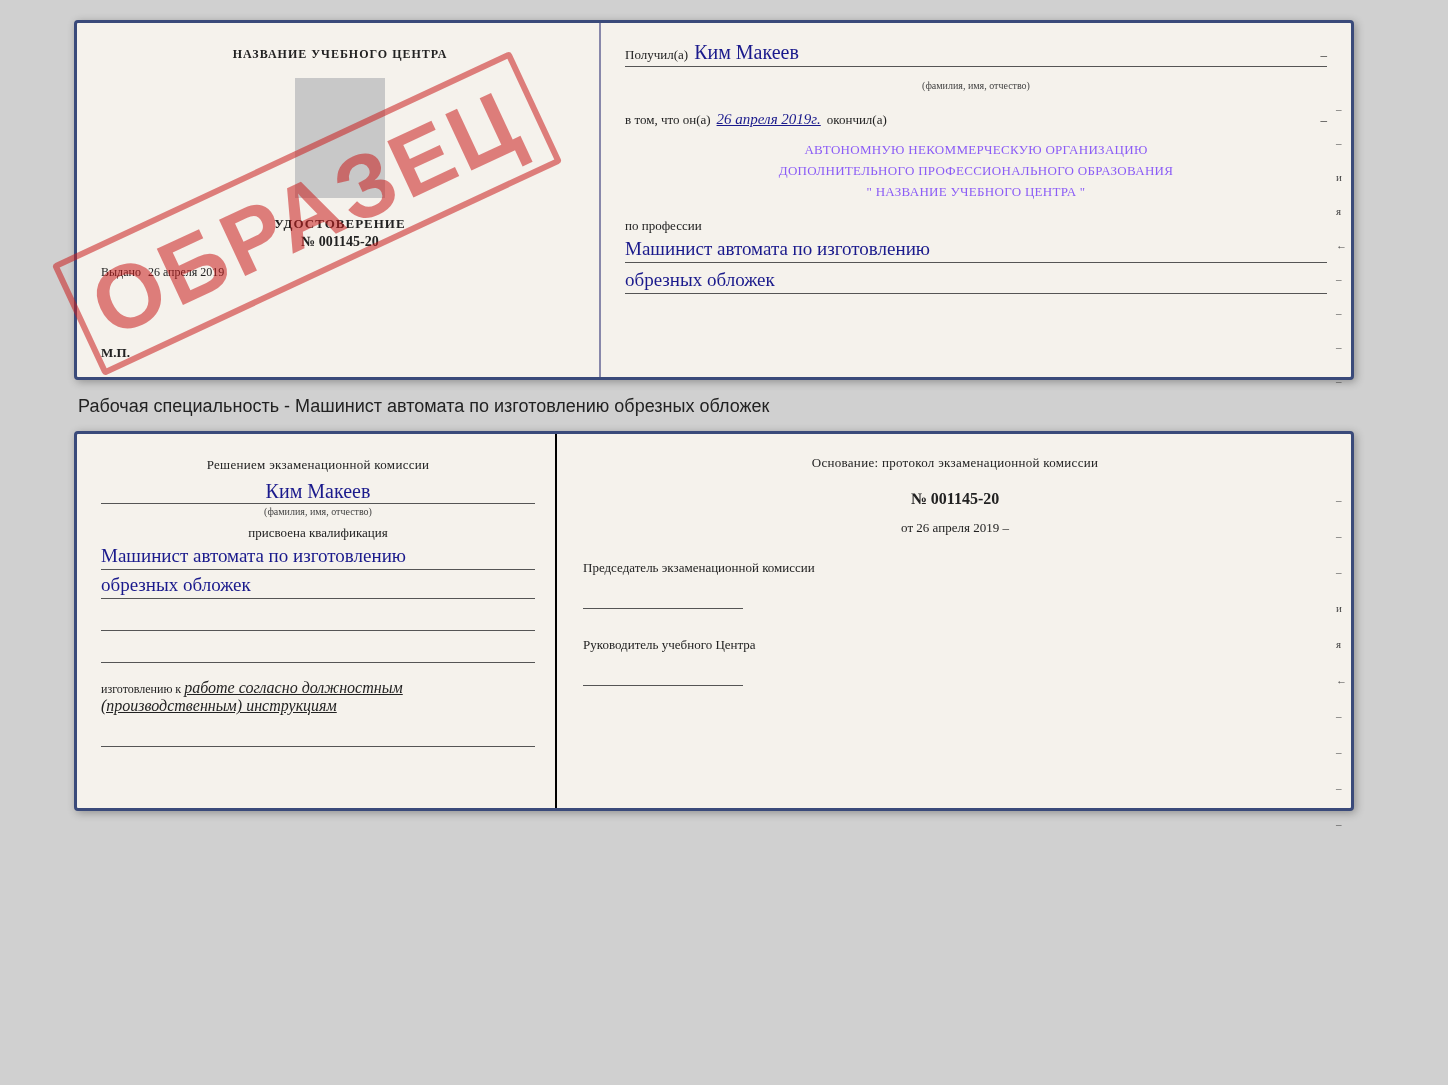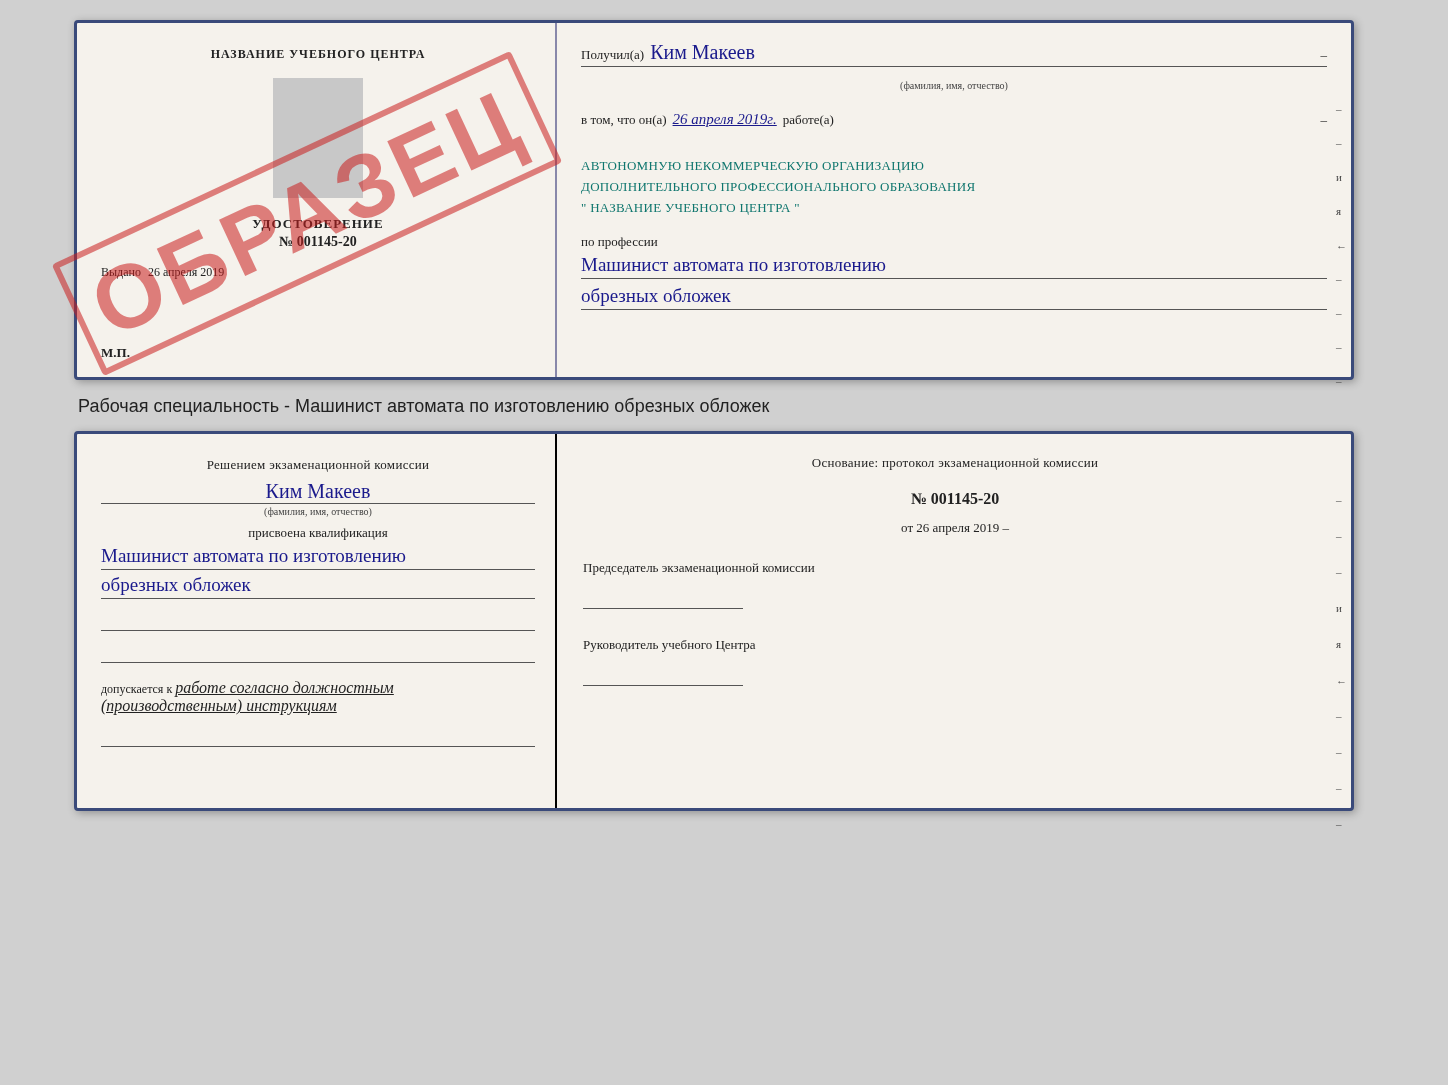--- a/index.html
+++ b/index.html
@@ -28,21 +28,21 @@
       width: 1280px;
       background: #f5f2ec;
       border: 3px solid #3a4a7a;
       border-radius: 4px;
       min-height: 360px;
       position: relative;
       box-shadow: 2px 2px 8px rgba(0,0,0,0.3);
     }
 
     .cert-left {
-      width: 480px;
+      width: 524px;
       border-right: 2px solid #8888aa;
       padding: 24px 20px 16px 24px;
       position: relative;
       display: flex;
       flex-direction: column;
       align-items: center;
     }
 
     .cert-right {
       flex: 1;
@@ -134,25 +134,26 @@
 
     .poluchil-sub {
       font-size: 10px;
       text-align: center;
       color: #444;
       margin-top: 1px;
     }
 
     .org-block {
       font-size: 13px;
-      color: #0f766e;
+      color: #8b5cf6;
+      text-align: center;
       line-height: 1.6;
       letter-spacing: 0.3px;
       text-transform: uppercase;
-      margin-top: 16px;
+      margin-top: 0;
     }
 
     .cursive-profession {
       font-family: 'Segoe Script', 'Brush Script MT', cursive;
       font-size: 19px;
       color: #1a1a8c;
       display: block;
       margin-top: 4px;
       border-bottom: 1px solid #555;
       padding-bottom: 2px;
@@ -363,21 +364,21 @@
       <div style="display:flex; align-items:baseline; gap:6px; border-bottom:1px solid #555; padding-bottom:2px;">
         <span style="font-size:13px; color:#222;">Получил(а)</span>
         <span class="cursive-name" style="font-family:'Segoe Script','Brush Script MT',cursive; font-size:20px; color:#1a1a8c;">Ким Макеев</span>
         <span style="font-size:13px; color:#222; margin-left:auto;">–</span>
       </div>
       <div class="poluchil-sub">(фамилия, имя, отчество)</div>
 
       <div style="display:flex; align-items:baseline; gap:6px; margin-top:8px;">
         <span style="font-size:13px; color:#222;">в том, что он(а)</span>
         <span style="font-family:'Segoe Script','Brush Script MT',cursive; font-size:15px; color:#1a1a8c; text-decoration:underline; font-style:italic;">26 апреля 2019г.</span>
-        <span style="font-size:13px; color:#222;">работе(а)</span>
+        <span style="font-size:13px; color:#222;">окончил(а)</span>
         <span style="font-size:13px; color:#222; margin-left:auto;">–</span>
       </div>
 
       <div class="org-block">
         <div>АВТОНОМНУЮ НЕКОММЕРЧЕСКУЮ ОРГАНИЗАЦИЮ</div>
         <div>ДОПОЛНИТЕЛЬНОГО ПРОФЕССИОНАЛЬНОГО ОБРАЗОВАНИЯ</div>
         <div style="text-transform:none;">" НАЗВАНИЕ УЧЕБНОГО ЦЕНТРА "</div>
       </div>
 
       <div style="margin-top:2px;">
@@ -414,21 +415,21 @@
 
       <div class="prisvoena-label" style="margin-top:4px;">присвоена квалификация</div>
 
       <span class="qual-profession-cursive">Машинист автомата по изготовлению</span>
       <span class="qual-profession-cursive">обрезных обложек</span>
 
       <div class="blank-line"></div>
       <div class="blank-line"></div>
 
       <div class="dopuskaetsya-block">
-        <span>допускается к</span>
+        <span>изготовлению к</span>
         <span class="italic-underline" style="font-style:italic; text-decoration:underline; font-size:16px;text-align:center;">работе согласно должностным (производственным) инструкциям</span>
       </div>
       <div class="blank-line"></div>
     </div>
 
     <div class="qual-right">
 
       <div class="osnovaniye-block">
         <div>Основание: протокол экзаменационной комиссии</div>
       </div>

